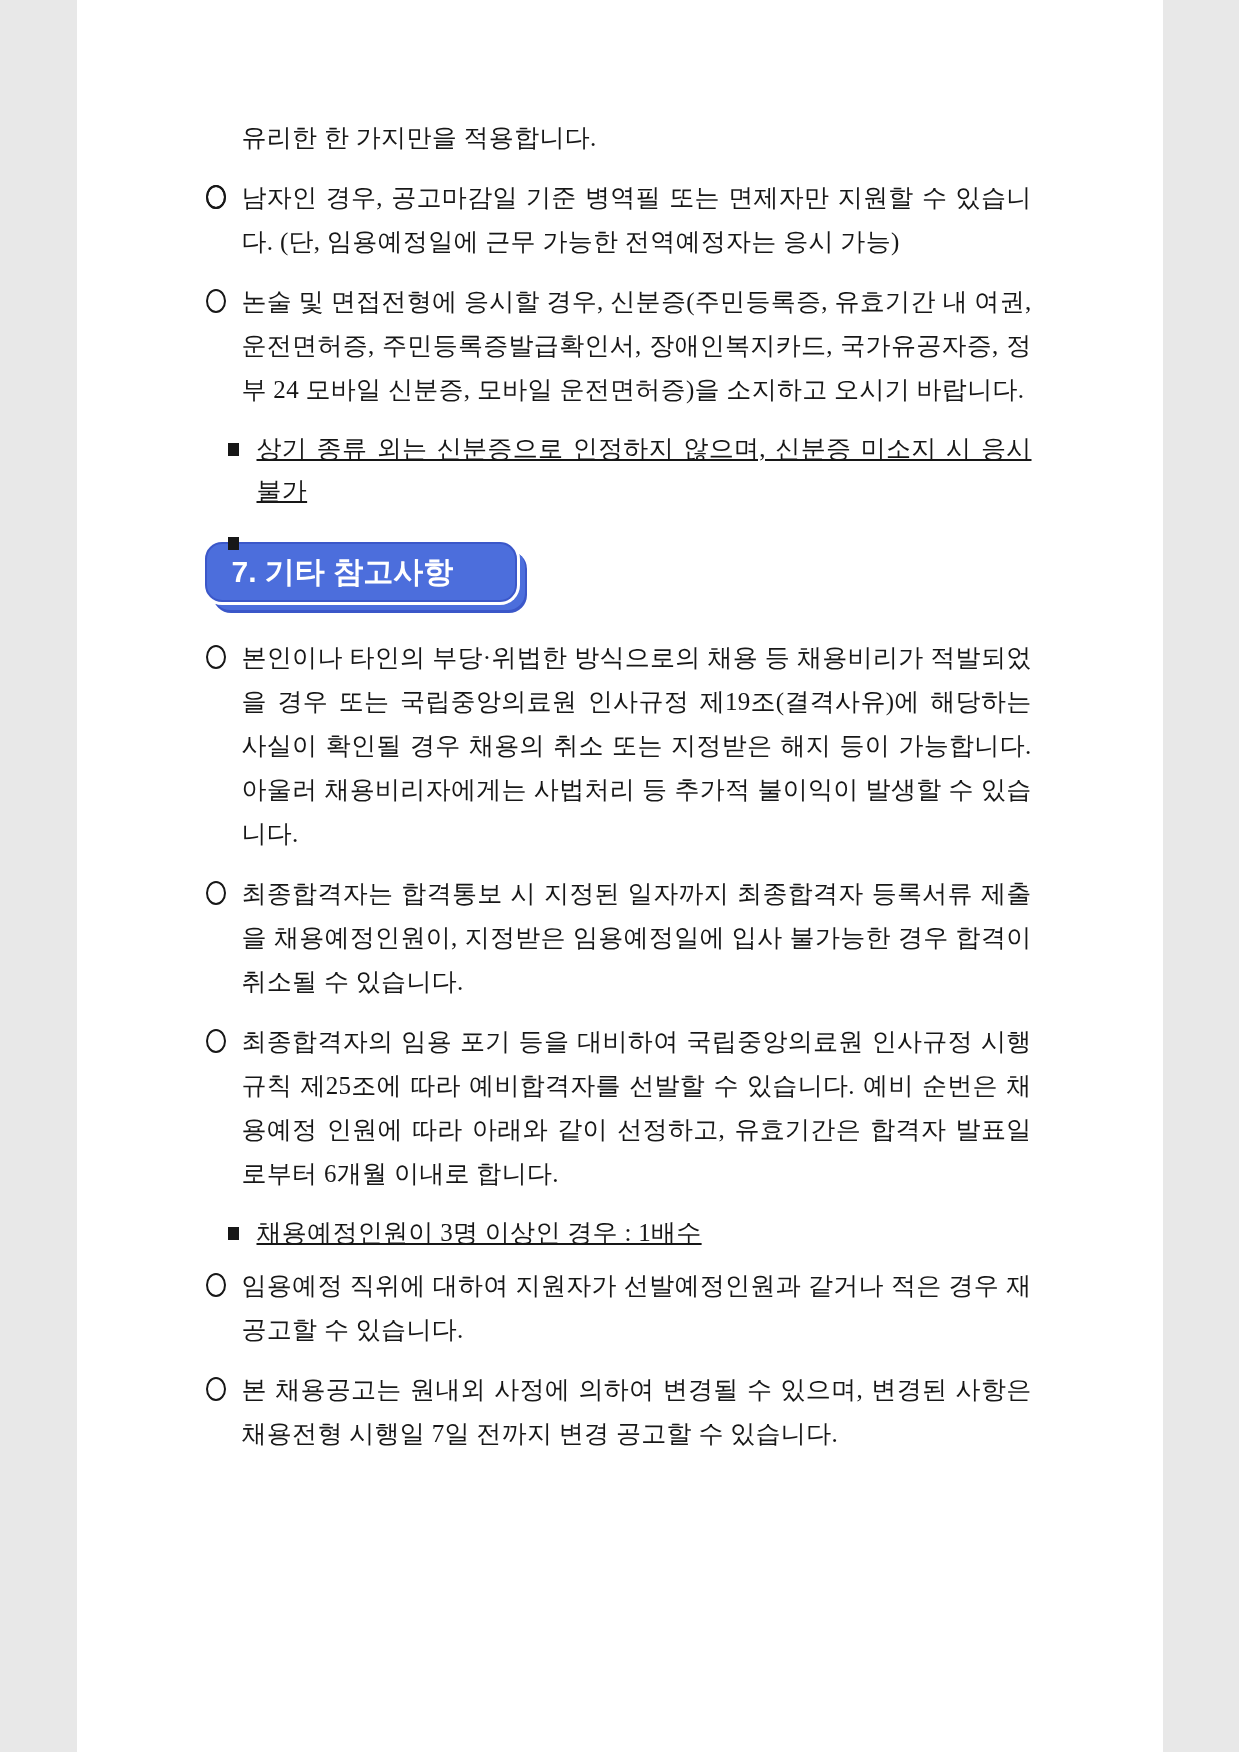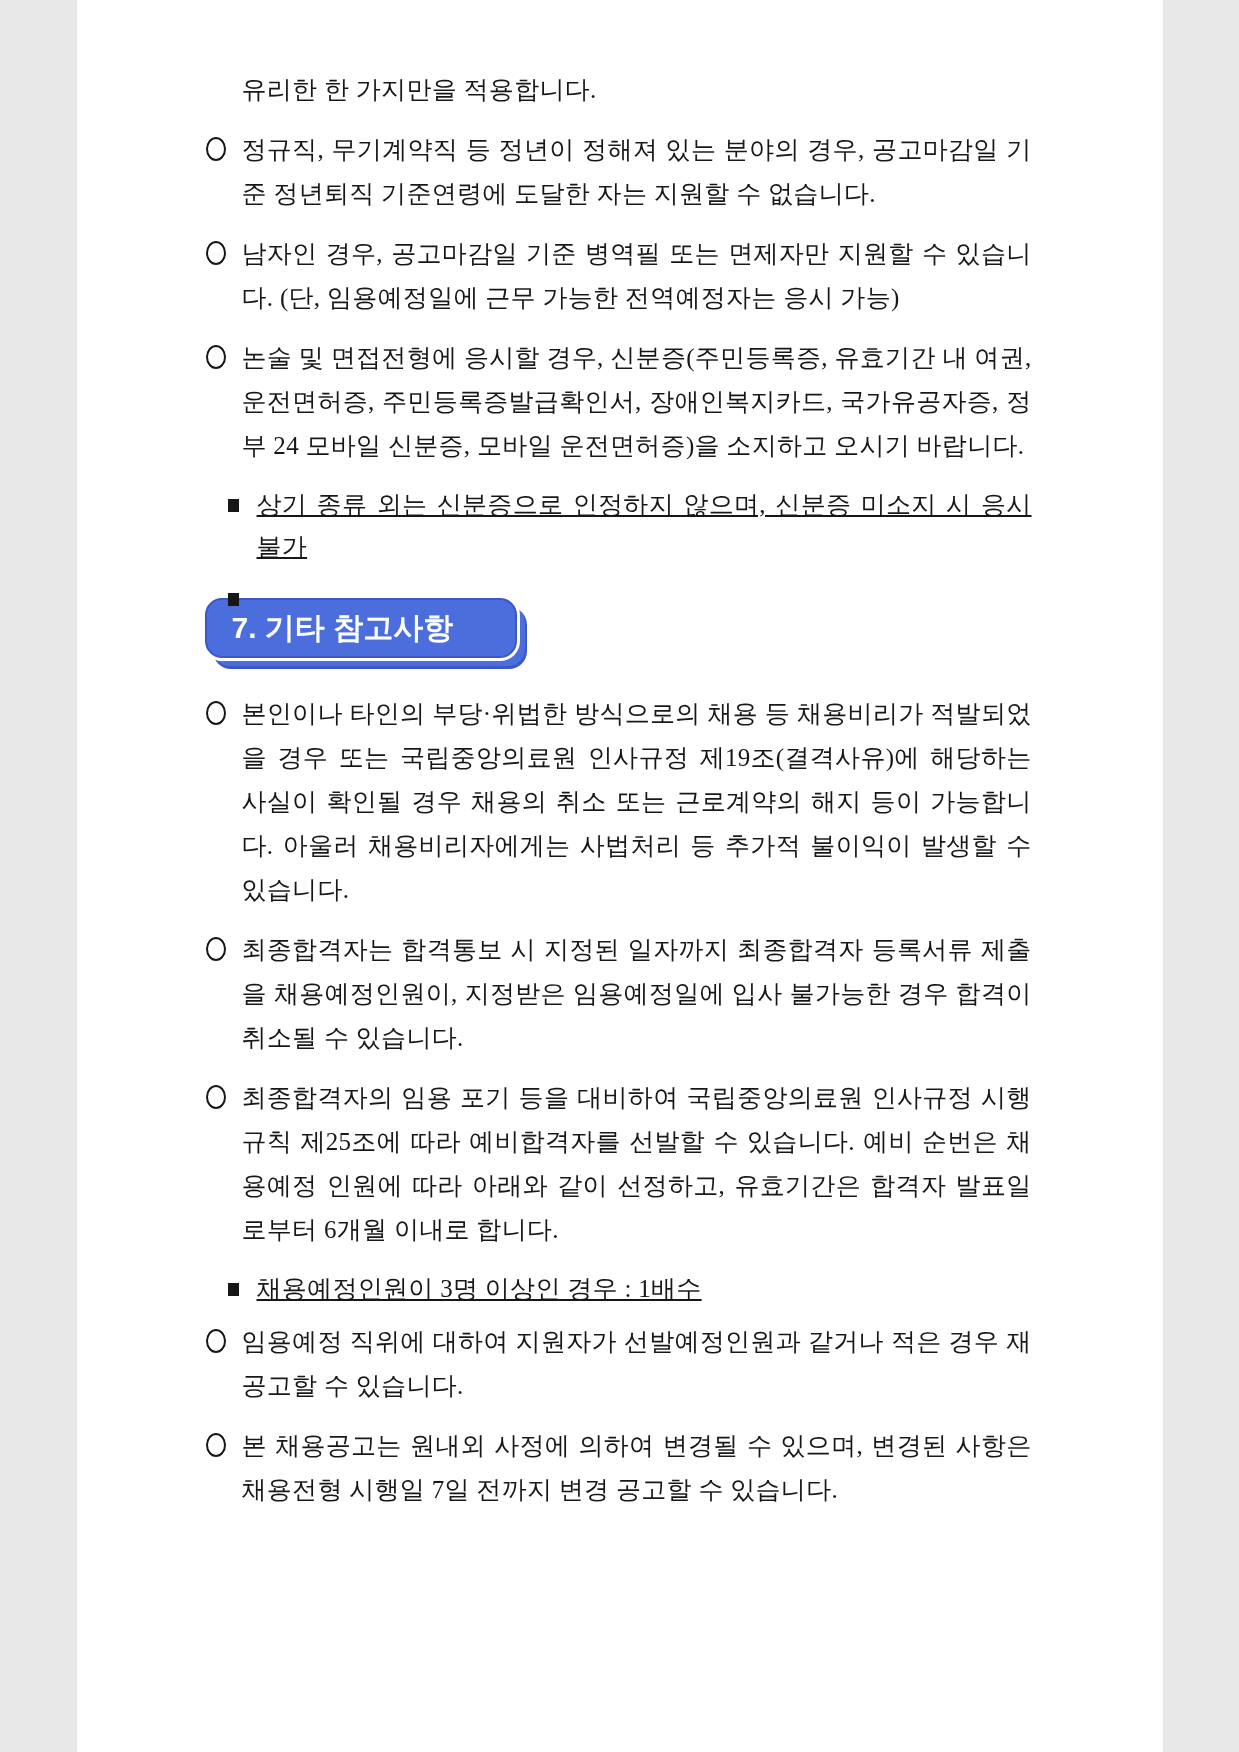--- a/index.html
+++ b/index.html
@@ -4,21 +4,21 @@
 <title>기타 참고사항</title>
 <style>
   html, body { margin: 0; padding: 0; background: #e8e8e8; }
   .page {
     position: relative;
     width: 1086px;
     height: 1752px;
     margin: 0 auto;
     background: var(--page-bg, #ffffff);
     box-sizing: border-box;
-    padding: 68px 131px 0 128px;
+    padding: 116px 131px 0 128px;
     color: var(--body-text, #171717);
     font-family: "Liberation Serif", "DejaVu Serif", serif;
     overflow: hidden;
   }
 
   
   .li {
     position: relative;
     margin: 0 0 16px 0;
     font-size: 25px;
@@ -76,21 +76,20 @@
 <body>
 
 <div class="page">
 
   <p class="li plain">
     <span>유리한 한 가지만을 적용합니다.</span>
   </p>
 
   <p class="li main">
     <span class="b-circle"></span>
-    <span>정규직, 무기계약직 등 정년이 정해져 있는 분야의 경우, 공고마감일 기준 정년퇴직 기준연령에 도달한 자는 지원할 수 없습니다.</span>
   </p>
 
   <p class="li main">
     <span class="b-circle"></span>
     <span>남자인 경우, 공고마감일 기준 병역필 또는 면제자만 지원할 수 있습니다. (단, 임용예정일에 근무 가능한 전역예정자는 응시 가능)</span>
   </p>
 
   <p class="li main">
     <span class="b-circle"></span>
     <span>논술 및 면접전형에 응시할 경우, 신분증(주민등록증, 유효기간 내 여권, 운전면허증, 주민등록증발급확인서, 장애인복지카드, 국가유공자증, 정부 24 모바일 신분증, 모바일 운전면허증)을 소지하고 오시기 바랍니다.</span>
@@ -104,21 +103,21 @@
   <p class="li sub">
     <span class="b-square"></span>
   </p>
 
   <div class="sec-header-row">
     <div class="sec-header">7. 기타 참고사항</div>
   </div>
 
   <p class="li main">
     <span class="b-circle"></span>
-    <span>본인이나 타인의 부당·위법한 방식으로의 채용 등 채용비리가 적발되었을 경우 또는 국립중앙의료원 인사규정 제19조(결격사유)에 해당하는 사실이 확인될 경우 채용의 취소 또는 근로계약의 해지 등이 가능합니다. 아울러 채용비리자에게는 사법처리 등 추가적 불이익이 발생할 수 있습니다.</span>
+    <span>본인이나 타인의 부당·위법한 방식으로의 채용 등 채용비리가 적발되었을 경우 또는 국립중앙의료원 인사규정 제19조(결격사유)에 해당하는 사실이 확인될 경우 채용의 취소 또는 지정받은 해지 등이 가능합니다. 아울러 채용비리자에게는 사법처리 등 추가적 불이익이 발생할 수 있습니다.</span>
   </p>
 
   <p class="li main">
     <span class="b-circle"></span>
     <span>최종합격자는 합격통보 시 지정된 일자까지 최종합격자 등록서류 제출을 채용예정인원이, 지정받은 임용예정일에 입사 불가능한 경우 합격이 취소될 수 있습니다.</span>
   </p>
 
 
   <p class="li main">
     <span class="b-circle"></span>

